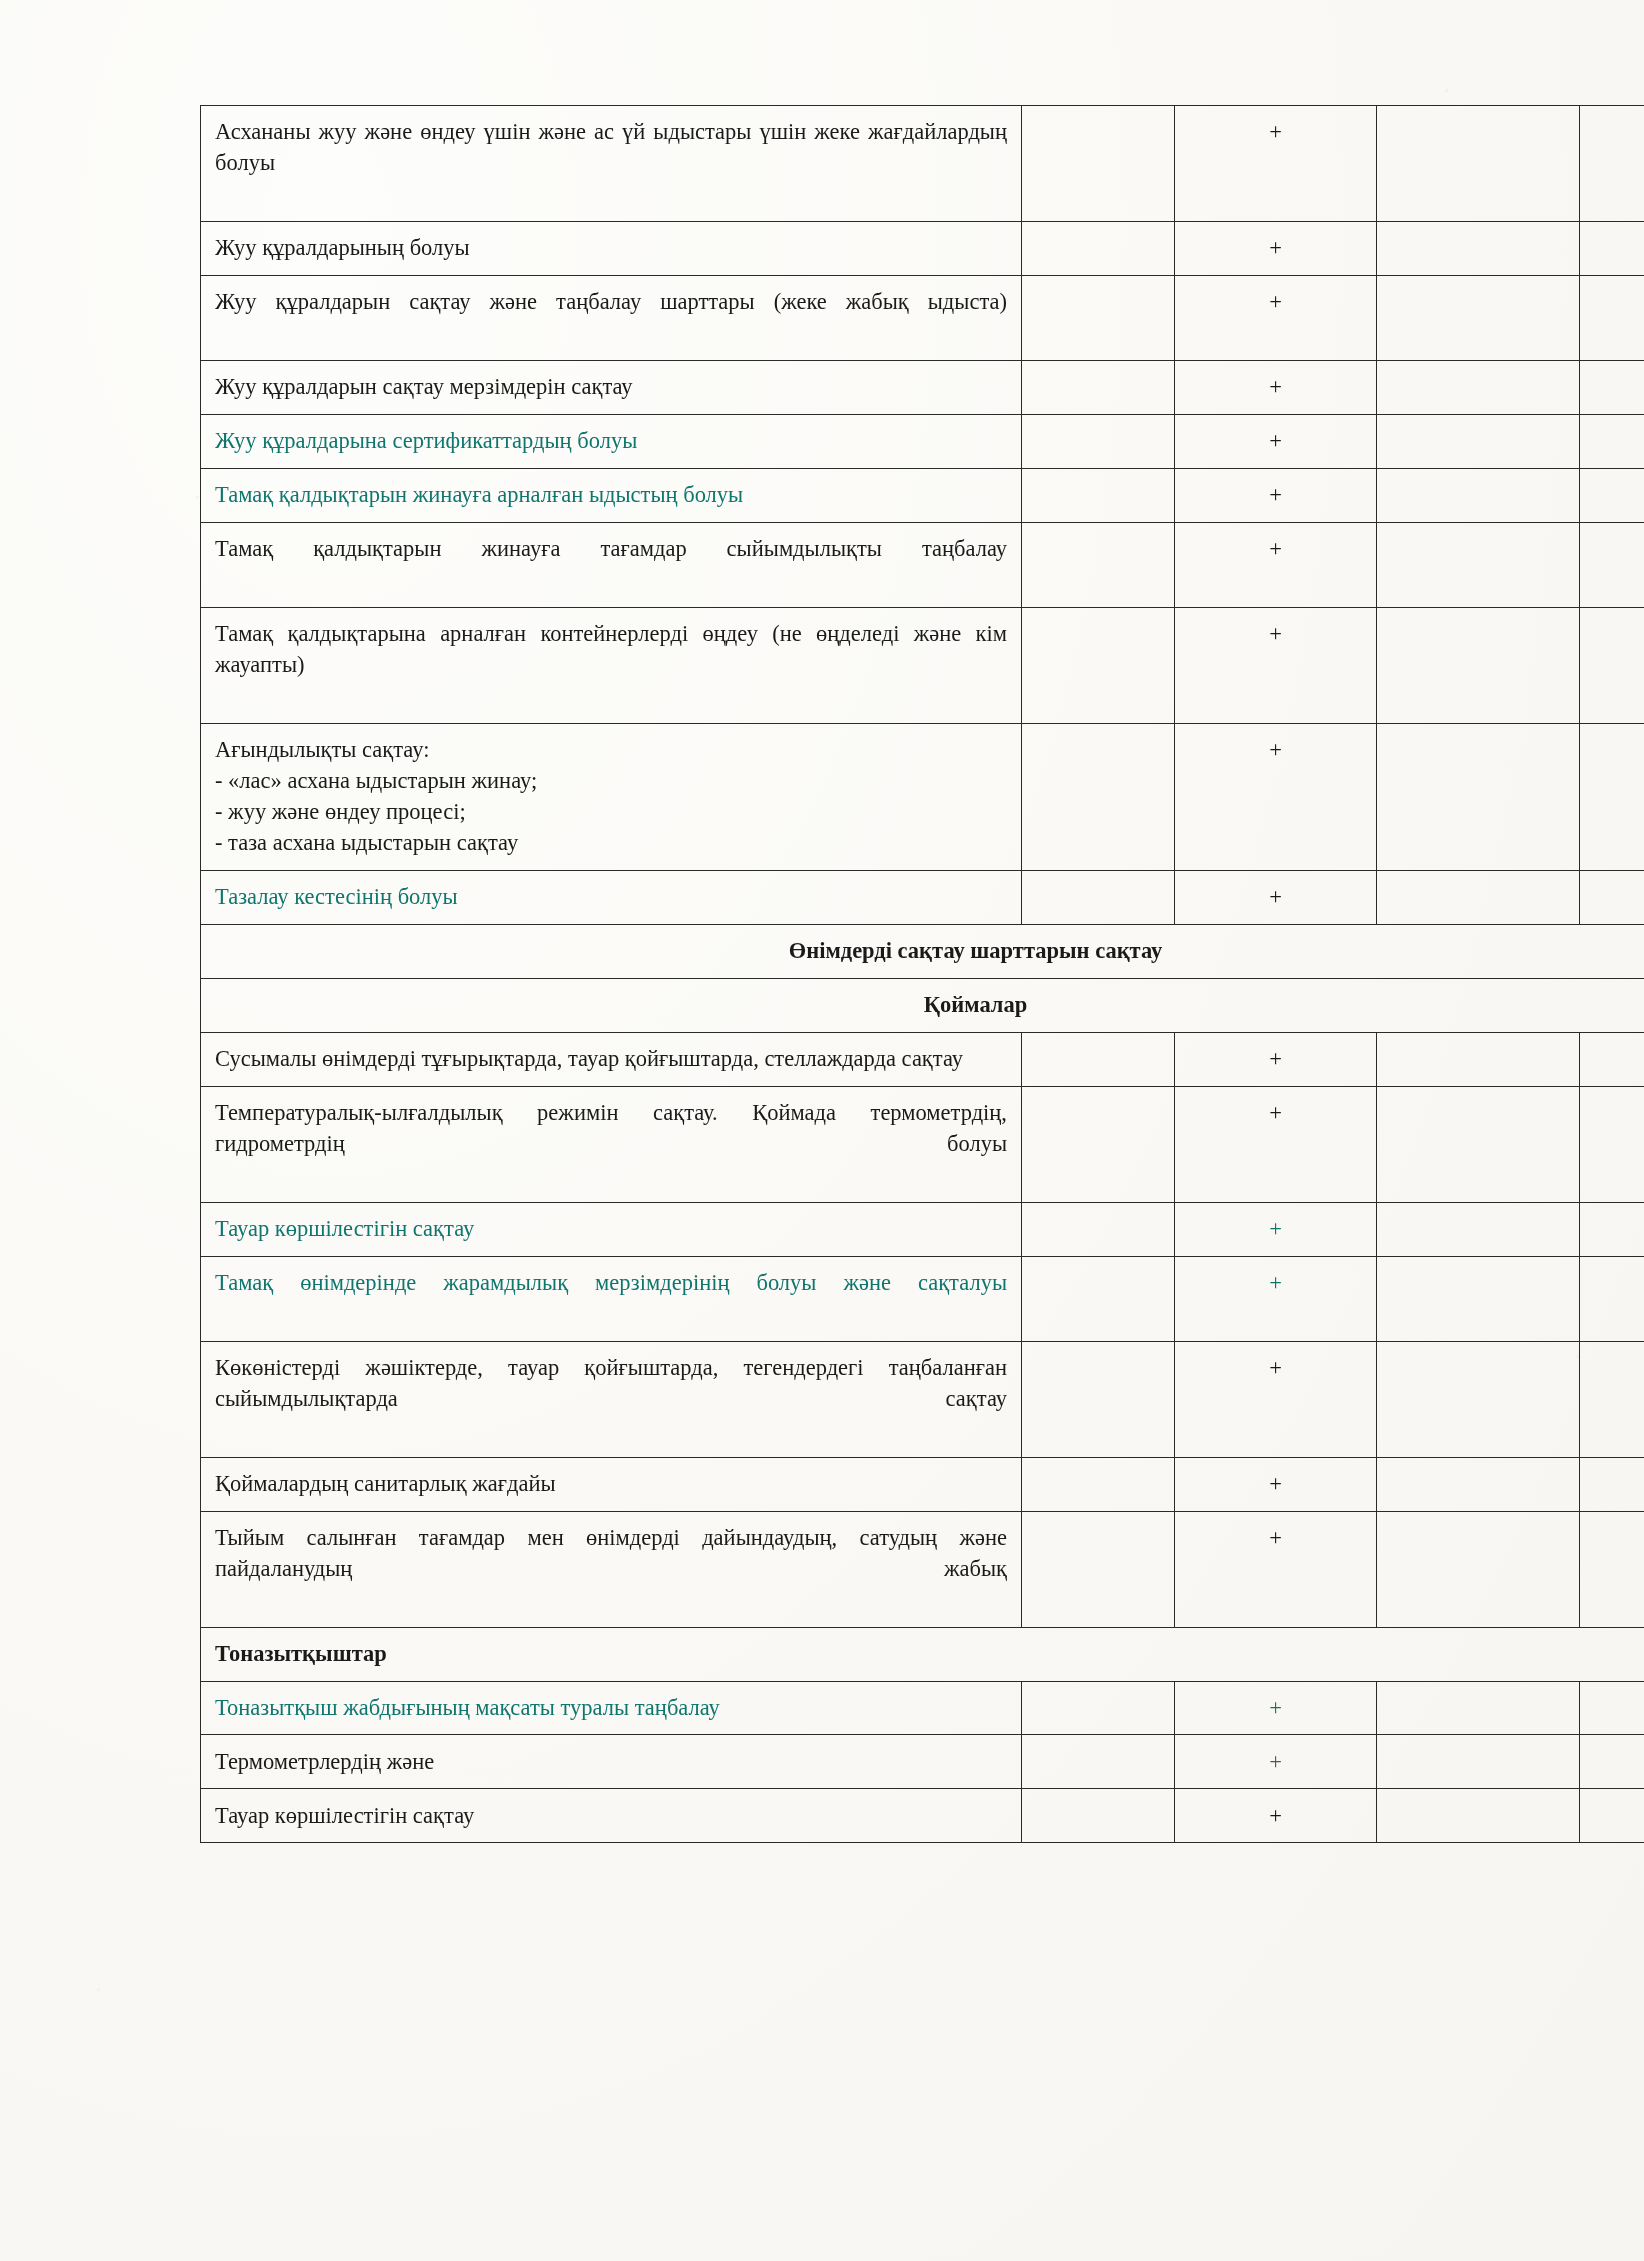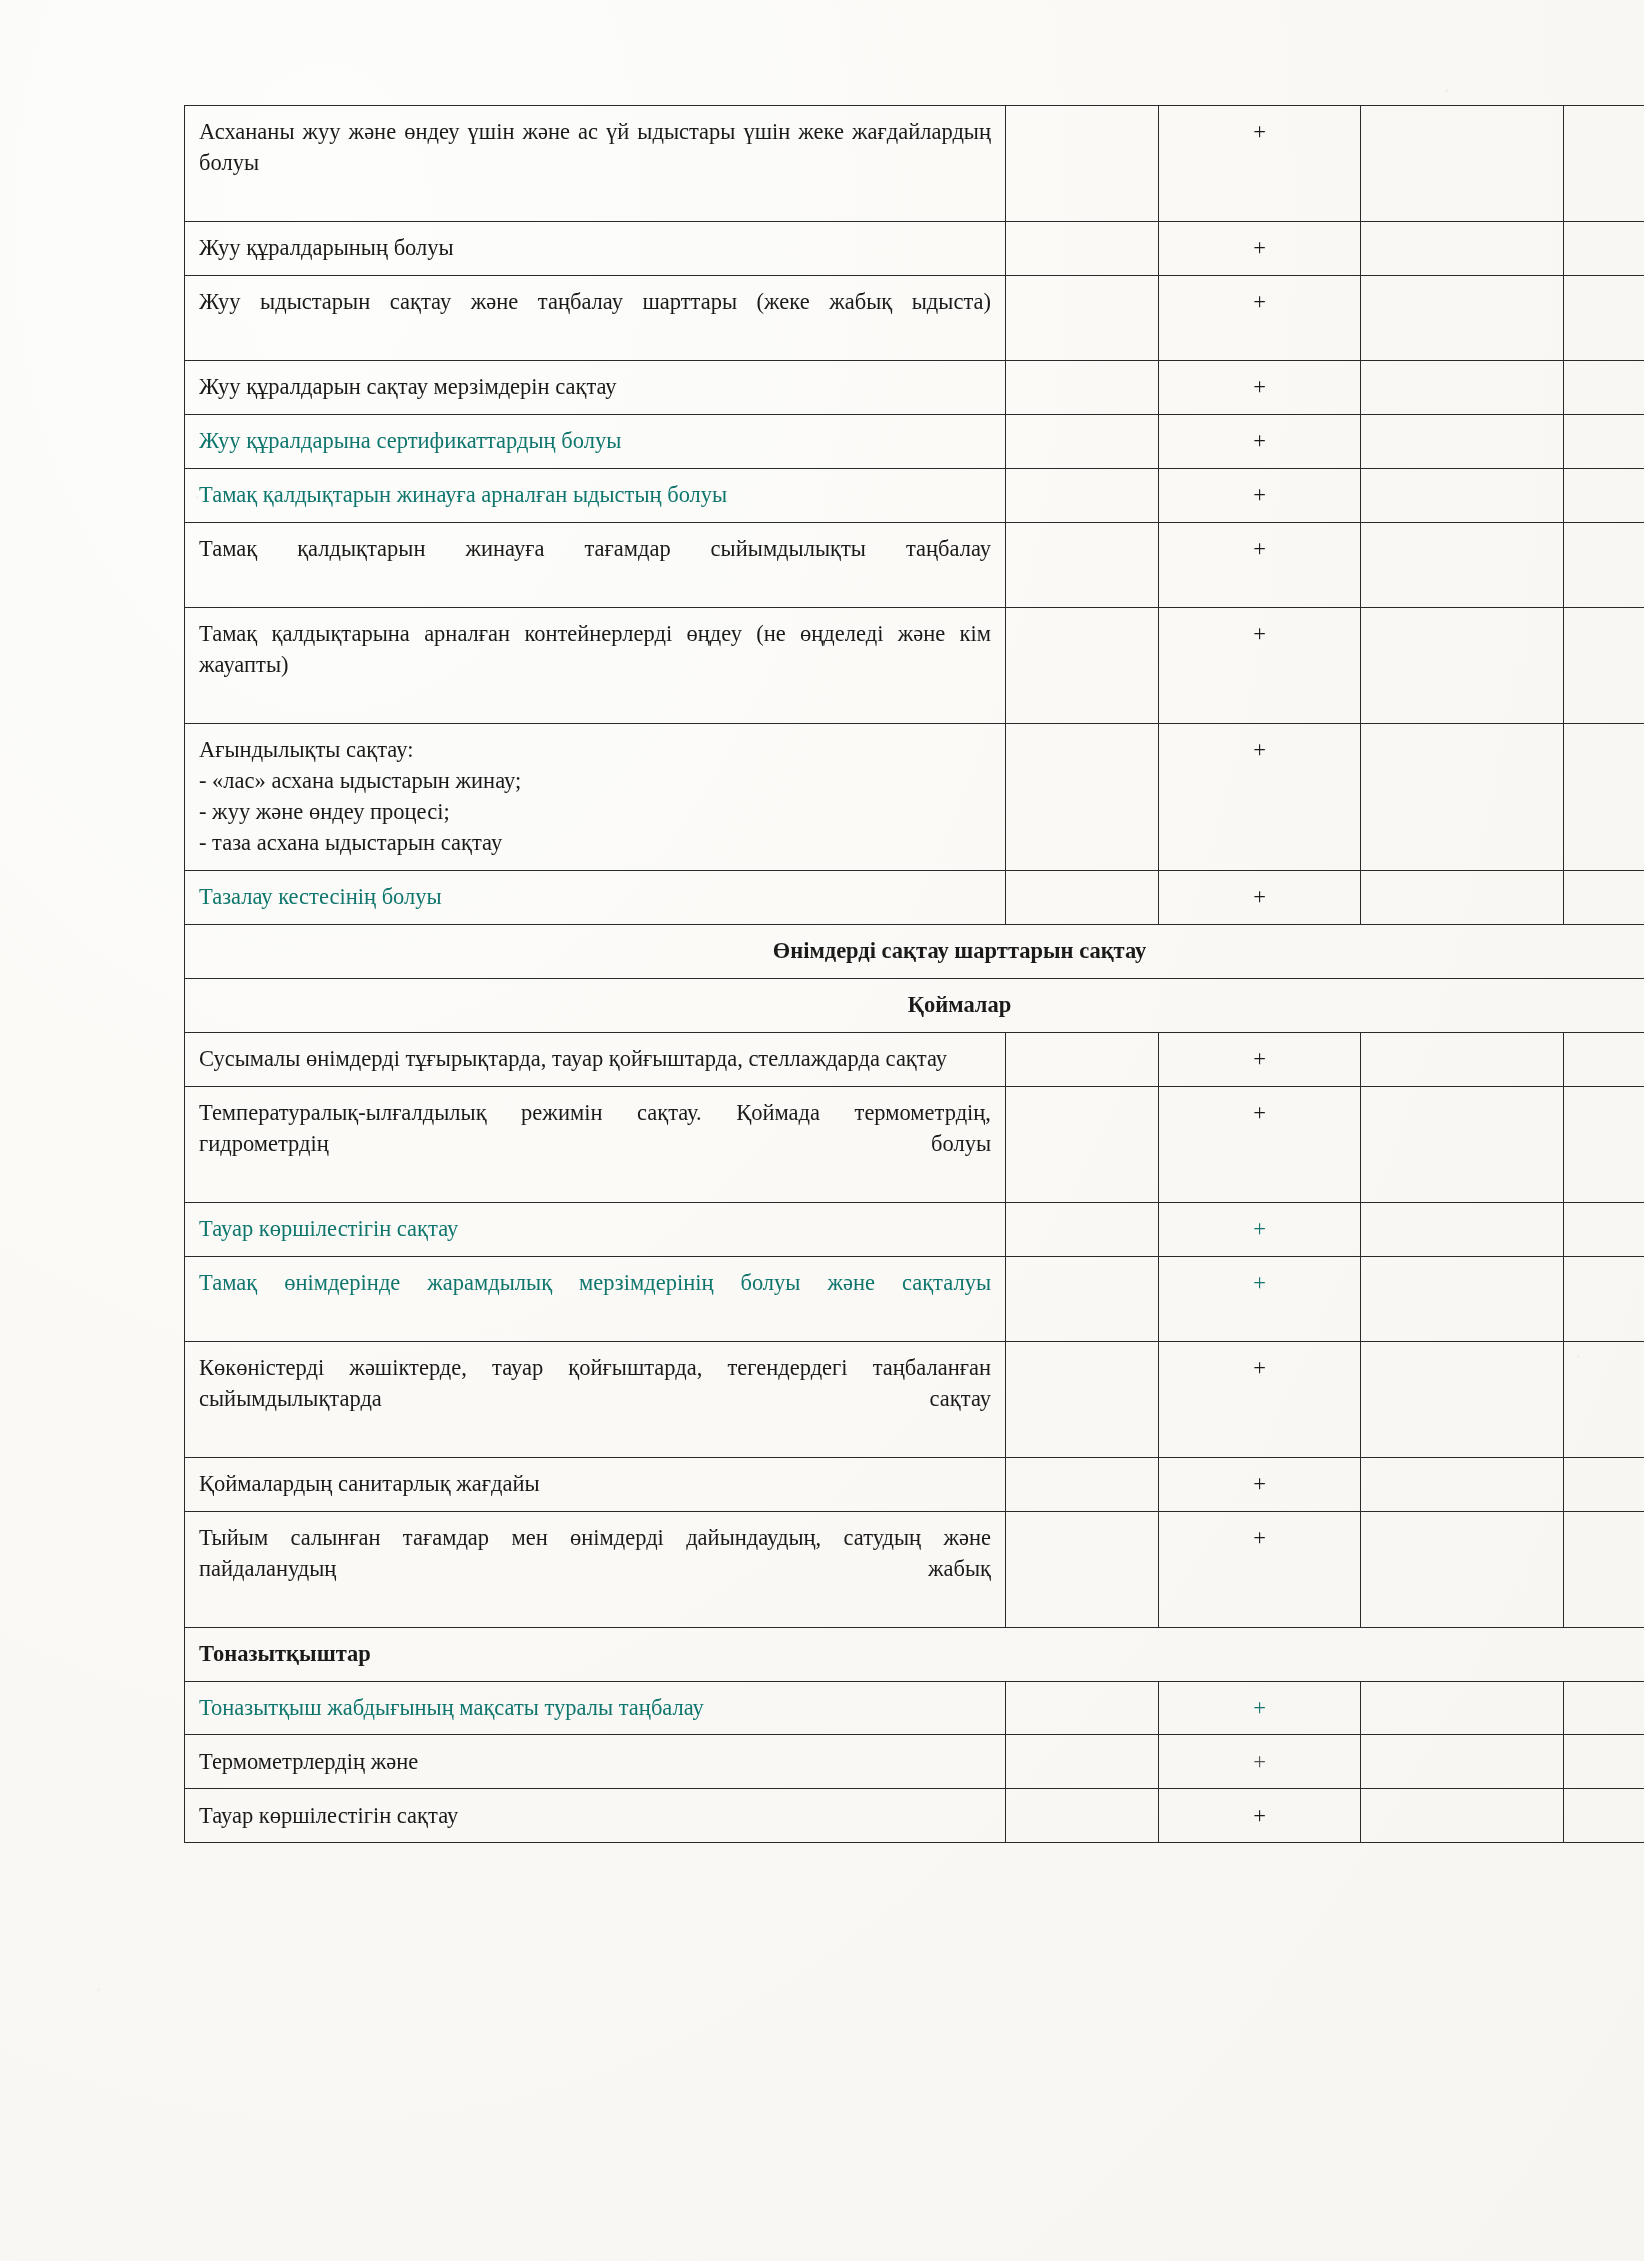--- a/index.html
+++ b/index.html
@@ -27,21 +27,21 @@
     inset: 0;
     pointer-events: none;
     background:
       radial-gradient(circle at 88% 4%, rgba(0,0,0,0.035) 0 1.3px, rgba(0,0,0,0) 1.9px),
       radial-gradient(circle at 12% 22%, rgba(0,0,0,0.03) 0 1.3px, rgba(0,0,0,0) 1.9px),
       radial-gradient(circle at 96% 60%, rgba(0,0,0,0.03) 0 1.3px, rgba(0,0,0,0) 1.9px),
       radial-gradient(circle at 6% 88%, rgba(0,0,0,0.025) 0 1.3px, rgba(0,0,0,0) 1.9px);
   }
   .sheet {
     position: absolute;
-    left: 0; top: 0;
+    left: 16px; top: 0;
     width: 1316px;
     height: 2261px;
   }
   table.checklist {
     position: absolute;
     left: 184px;
     top: 105px;
     width: 1405px;
     border-collapse: collapse;
     table-layout: fixed;
@@ -108,21 +108,21 @@
 
       <tr>
         <td class="c-label">Жуу құралдарының болуы</td>
         <td class="c-gap"></td>
         <td class="c-mark">+</td>
         <td class="c-e1"></td>
         <td class="c-e2"></td>
       </tr>
 
       <tr>
-        <td class="c-label justify-spread">Жуу ыдыстарын сақтау және таңбалау шарттары (жеке жабық ыдыста)</td>
+        <td class="c-label justify-spread">Жуу құралдарын сақтау және таңбалау шарттары (жеке жабық ыдыста)</td>
         <td class="c-gap"></td>
         <td class="c-mark">+</td>
         <td class="c-e1"></td>
         <td class="c-e2"></td>
       </tr>
 
       <tr>
         <td class="c-label">Жуу құралдарын сақтау мерзімдерін сақтау</td>
         <td class="c-gap"></td>
         <td class="c-mark">+</td>

